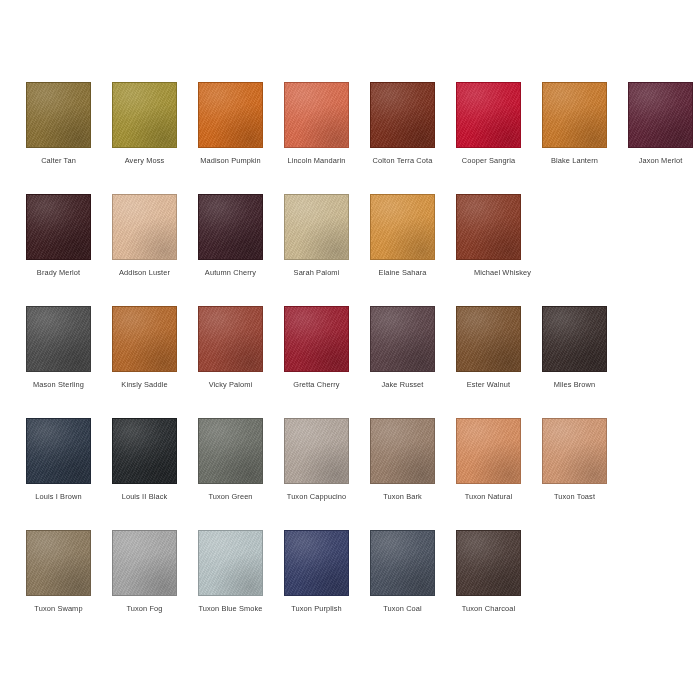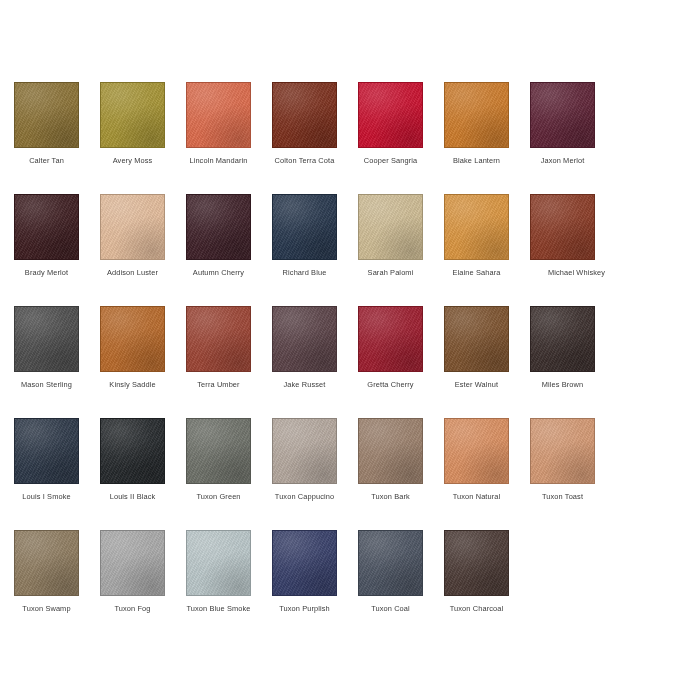--- a/index.html
+++ b/index.html
@@ -16,20 +16,21 @@
     -webkit-font-smoothing: antialiased;
   }
 
   #swatch-page {
     position: relative;
     width: 700px;
     height: 700px;
     background: #ffffff;
     box-sizing: border-box;
     padding-top: 82px;
+    padding-left: 12px;
   }
 
   .swatch-grid {
     display: block;
     width: 700px;
   }
 
   .swatch-row {
     display: flex;
     flex-direction: row;
@@ -123,20 +124,24 @@
       <div class="swatch-row">
         <div class="swatch-cell">
           <div class="swatch-chip" style="background-color: rgb(138, 113, 53);"></div>
           <div class="swatch-label" style="color: rgb(59, 59, 59);">Calter Tan</div>
         </div>
         <div class="swatch-cell">
           <div class="swatch-chip" style="background-color: rgb(165, 147, 52);"></div>
           <div class="swatch-label" style="color: rgb(59, 59, 59);">Avery Moss</div>
         </div>
         <div class="swatch-cell">
+          <div class="swatch-chip" style="background-color: rgb(210, 105, 27);"></div>
+          <div class="swatch-label" style="color: rgb(59, 59, 59);">Madison Pumpkin</div>
+        </div>
+        <div class="swatch-cell">
           <div class="swatch-chip" style="background-color: rgb(219, 106, 75);"></div>
           <div class="swatch-label" style="color: rgb(59, 59, 59);">Lincoln Mandarin</div>
         </div>
         <div class="swatch-cell">
           <div class="swatch-chip" style="background-color: rgb(123, 47, 28);"></div>
           <div class="swatch-label" style="color: rgb(59, 59, 59);">Colton Terra Cota</div>
         </div>
         <div class="swatch-cell">
           <div class="swatch-chip" style="background-color: rgb(200, 16, 46);"></div>
           <div class="swatch-label" style="color: rgb(59, 59, 59);">Cooper Sangria</div>
@@ -157,24 +162,20 @@
         </div>
         <div class="swatch-cell">
           <div class="swatch-chip" style="background-color: rgb(226, 187, 154);"></div>
           <div class="swatch-label" style="color: rgb(59, 59, 59);">Addison Luster</div>
         </div>
         <div class="swatch-cell">
           <div class="swatch-chip" style="background-color: rgb(62, 32, 40);"></div>
           <div class="swatch-label" style="color: rgb(59, 59, 59); text-align: right;">Autumn Cherry</div>
         </div>
         <div class="swatch-cell">
-          <div class="swatch-chip" style="background-color: rgb(38, 54, 76);"></div>
-          <div class="swatch-label" style="color: rgb(59, 59, 59);">Richard Blue</div>
-        </div>
-        <div class="swatch-cell">
           <div class="swatch-chip" style="background-color: rgb(205, 187, 147);"></div>
           <div class="swatch-label" style="color: rgb(59, 59, 59);">Sarah Palomi</div>
         </div>
         <div class="swatch-cell">
           <div class="swatch-chip" style="background-color: rgb(217, 148, 63);"></div>
           <div class="swatch-label" style="color: rgb(59, 59, 59);">Elaine Sahara</div>
         </div>
         <div class="swatch-cell">
           <div class="swatch-chip" style="background-color: rgb(138, 59, 38);"></div>
           <div class="swatch-label" style="color: rgb(59, 59, 59); margin-left: 28px;">Michael Whiskey</div>
@@ -184,43 +185,43 @@
         <div class="swatch-cell">
           <div class="swatch-chip" style="background-color: rgb(76, 76, 76);"></div>
           <div class="swatch-label" style="color: rgb(59, 59, 59);">Mason Sterling</div>
         </div>
         <div class="swatch-cell">
           <div class="swatch-chip" style="background-color: rgb(183, 105, 42);"></div>
           <div class="swatch-label" style="color: rgb(59, 59, 59);">Kinsly Saddle</div>
         </div>
         <div class="swatch-cell">
           <div class="swatch-chip" style="background-color: rgb(155, 68, 52);"></div>
-          <div class="swatch-label" style="color: rgb(59, 59, 59);">Terra Umber</div>
+          <div class="swatch-label" style="color: rgb(59, 59, 59);">Vicky Palomi</div>
+        </div>
+        <div class="swatch-cell">
+          <div class="swatch-chip" style="background-color: rgb(156, 29, 46);"></div>
+          <div class="swatch-label" style="color: rgb(59, 59, 59);">Gretta Cherry</div>
         </div>
         <div class="swatch-cell">
           <div class="swatch-chip" style="background-color: rgb(90, 66, 71);"></div>
           <div class="swatch-label" style="color: rgb(59, 59, 59);">Jake Russet</div>
         </div>
         <div class="swatch-cell">
-          <div class="swatch-chip" style="background-color: rgb(156, 29, 46);"></div>
-          <div class="swatch-label" style="color: rgb(59, 59, 59);">Gretta Cherry</div>
-        </div>
-        <div class="swatch-cell">
           <div class="swatch-chip" style="background-color: rgb(124, 82, 46);"></div>
           <div class="swatch-label" style="color: rgb(59, 59, 59);">Ester Walnut</div>
         </div>
         <div class="swatch-cell">
           <div class="swatch-chip" style="background-color: rgb(58, 46, 44);"></div>
           <div class="swatch-label" style="color: rgb(59, 59, 59);">Miles Brown</div>
         </div>
       </div>
       <div class="swatch-row">
         <div class="swatch-cell">
           <div class="swatch-chip" style="background-color: rgb(44, 55, 71);"></div>
-          <div class="swatch-label" style="color: rgb(59, 59, 59);">Louis I Smoke</div>
+          <div class="swatch-label" style="color: rgb(59, 59, 59);">Louis I Brown</div>
         </div>
         <div class="swatch-cell">
           <div class="swatch-chip" style="background-color: rgb(36, 40, 43);"></div>
           <div class="swatch-label" style="color: rgb(59, 59, 59);">Louis II Black</div>
         </div>
         <div class="swatch-cell">
           <div class="swatch-chip" style="background-color: rgb(109, 112, 104);"></div>
           <div class="swatch-label" style="color: rgb(59, 59, 59);">Tuxon Green</div>
         </div>
         <div class="swatch-cell">

